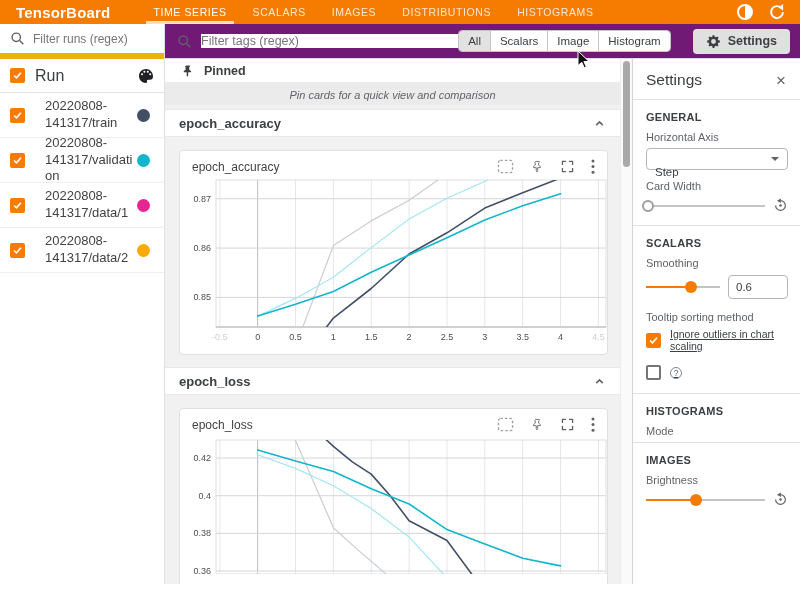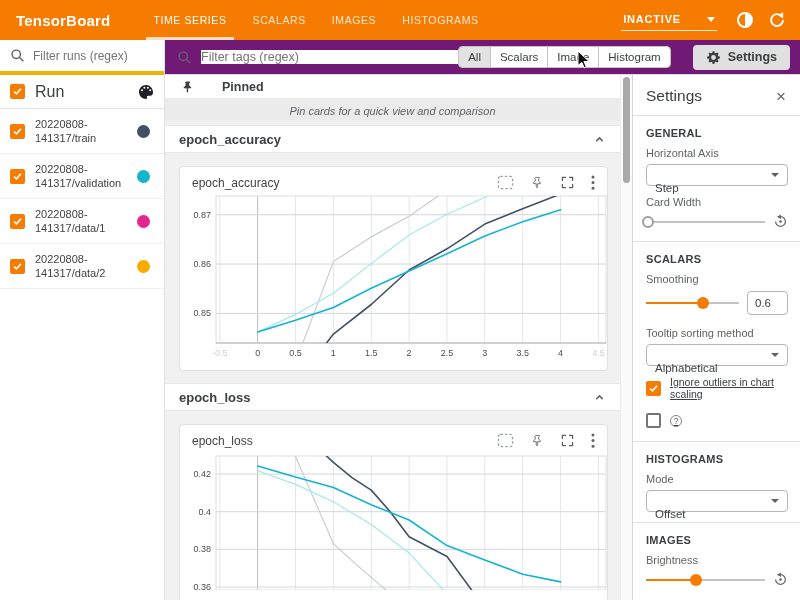--- a/index.html
+++ b/index.html
@@ -1,71 +1,71 @@
 <!DOCTYPE html>
 <html><head>
 <meta charset="utf-8">
 <style>
   * { margin:0; padding:0; box-sizing:border-box; }
   html,body { width:800px; height:600px; overflow:hidden; }
   body { font-family:"Liberation Sans", sans-serif; background:#fff; color:#3c4043; }
   .screen { position:relative; width:800px; height:600px; }
 
   
-  .topbar { height:40px; background:#f57c00; display:flex; align-items:stretch; color:#fff; }
+  .topbar { height:24px; background:#f57c00; display:flex; align-items:stretch; color:#fff; }
   .logo { font-size:15px; font-weight:bold; padding:0 16px; display:flex; align-items:center; letter-spacing:.2px; }
   .tabs { display:flex; align-items:stretch; margin-left:14px; }
   .tab { position:relative; display:flex; align-items:center; padding:0 13px; font-size:10.5px; font-weight:normal;
          letter-spacing:.6px; color:rgba(255,255,255,.82); cursor:pointer; }
   .tab.active { color:#fff; }
   .tab.active::after { content:""; position:absolute; left:6px; right:6px; bottom:0; height:3px; background:rgba(255,255,255,.75); }
   .topbar .spacer { flex:1; }
   .status-select { display:flex; align-items:center; gap:26px; border-bottom:1px solid rgba(255,255,255,.85);
                    margin:10px 0 9px 0; padding:0 2px 2px 2px; font-size:11px; font-weight:bold; letter-spacing:.8px; cursor:pointer; }
   .caret-w { width:0; height:0; border-left:4px solid transparent; border-right:4px solid transparent; border-top:5px solid #fff; }
   .hdr-icons { display:flex; align-items:center; gap:13px; padding:0 14px 0 18px; }
   .hicon { width:19px; height:19px; display:flex; align-items:center; justify-content:center; cursor:pointer; }
 
   
   .app { display:flex; height:560px; }
   .sidebar { width:165px; border-right:1px solid #e0e0e0; background:#fff; flex:none; }
   .right-col { width:635px; display:flex; flex-direction:column; }
 
   
-  .runs-filter { height:35px; display:flex; align-items:center; gap:8px; padding:0 10px; border-bottom:4px solid #eab308; }
+  .runs-filter { height:35px; display:flex; align-items:center; gap:8px; padding:0 10px; border-bottom:6px solid #eab308; }
   .runs-filter input { border:none; outline:none; font-size:12px; width:115px; font-family:inherit; color:#3c4043; }
   .runs-filter input::placeholder { color:#757575; }
   .run-row { display:flex; align-items:center; padding:0 10px; border-bottom:1px solid #efefef; cursor:pointer; }
   .run-row.hdr { height:34px; border-bottom:1px solid #e4e4e4; }
   .run-row.item { height:45px; }
   .cbx { width:15px; height:15px; border-radius:2px; flex:none; display:flex; align-items:center; justify-content:center;
          border:2px solid #757575; background:#fff; cursor:pointer; }
   .cbx.on { background:#f57c00; border-color:#f57c00; }
   .cbx svg { display:none; }
   .cbx.on svg { display:block; }
   .run-name { font-size:16px; color:#3c4043; margin-left:10px; flex:1; }
-  .run-label { margin-left:10px; flex:1; font-size:11px; line-height:1.3; color:#424242; word-break:break-all; }
+  .run-label { margin-left:20px; flex:1; font-size:13px; line-height:1.3; color:#424242; word-break:break-all; }
   .run-dot { width:13px; height:13px; border-radius:50%; flex:none; margin-right:4px; }
 
   
   .tags-bar { height:35px; background:#701a75; border-bottom:1px solid #dadce0; display:flex; align-items:center; padding:0 8px 0 12px; }
   .tags-bar input { border:none; outline:none; font-size:12.5px; flex:1; margin-left:9px; font-family:inherit; color:#3c4043; }
   .tags-bar input::placeholder { color:#757575; }
   .filter-group { display:flex; border:1px solid #c4c4c4; border-radius:4px; overflow:hidden; margin-right:22px; }
   .fbtn { font-size:11.5px; color:#3c4043; background:#fff; border:none; border-right:1px solid #c4c4c4;
           padding:4px 9px; cursor:pointer; font-family:inherit; }
   .fbtn:last-child { border-right:none; }
   .fbtn.selected { background:#e2e2e2; }
   .settings-btn { display:flex; align-items:center; gap:7px; background:#e0e0e0; border:none; border-radius:4px;
                   padding:5px 13px; font-size:12.5px; font-weight:bold; color:#3c4043; cursor:pointer; font-family:inherit; margin-right:2px; }
 
   
   .content-row { display:flex; height:525px; }
   .main-scroll { width:455px; background:#f1f1f1; overflow:hidden; }
-  .pinned-row { height:25px; background:#fff; border-bottom:2px solid #ececec; display:flex; align-items:center; gap:27px; padding:0 16px; }
+  .pinned-row { height:25px; background:#fff; border-bottom:2px solid #ececec; display:flex; align-items:center; gap:9px; padding:0 16px; }
   .pinned-title { font-size:12.5px; font-weight:bold; color:#3c4043; }
   .pin-hint { height:25px; background:#ebebeb; display:flex; align-items:center; justify-content:center;
               font-size:11px; font-style:italic; color:#5f6368; border-bottom:4px solid #f1f1f1; }
   .section-hdr { height:28px; background:#fff; border-top:1px solid #e8e8e8; border-bottom:1px solid #e8e8e8;
                  display:flex; align-items:center; padding:0 14px; cursor:pointer; }
   .section-title { font-size:13px; font-weight:bold; color:#3c4043; flex:1; }
   .section-body { padding:13px 12px 12px 14px; }
   .chart-card { background:#fff; border:1px solid #e0e0e0; border-radius:4px; padding:6px 2px 4px 2px; }
   .chart-card.cut { padding-bottom:30px; }
   .card-head { display:flex; align-items:center; padding:2px 10px 4px 10px; }
@@ -90,21 +90,21 @@
             padding:0 8px; font-size:11.5px; color:#3c4043; cursor:pointer; margin-bottom:10px; }
   .select span.val { flex:1;margin-top:25px; }
   .caret-d { width:0; height:0; border-left:4px solid transparent; border-right:4px solid transparent; border-top:4.5px solid #5f6368; }
   .slider-row { display:flex; align-items:center; gap:8px; margin:6px 0 12px 0; }
   .slider { position:relative; flex:1; height:14px; cursor:pointer; }
   .slider .track { position:absolute; left:0; right:0; top:6px; height:2px; background:#c4c4c4; }
   .slider .fill { position:absolute; left:0; top:6px; height:2px; background:#f57c00; }
   .slider .knob { position:absolute; top:1px; width:12px; height:12px; border-radius:50%; background:#f57c00; }
   .slider.plain .knob { background:#fff; border:2px solid #9e9e9e; }
   .slider.plain .fill { background:transparent; }
-  .num-box { width:41px; height:24px; border:1px solid #b6b6b6; border-radius:4px; font-size:11.5px; color:#3c4043;
+  .num-box { width:60px; height:24px; border:1px solid #b6b6b6; border-radius:4px; font-size:11.5px; color:#3c4043;
              padding:0 7px; font-family:inherit; outline:none; }
   .check-row { display:flex; align-items:center; gap:9px; margin:0 0 13px 0; cursor:pointer;text-decoration:underline; }
   .check-label { font-size:10.5px; color:#3c4043; display:flex; align-items:center; gap:4px; }
   .help-q { width:12px; height:12px; border:1px solid #80868b; border-radius:50%; color:#5f6368; font-size:8.5px;
             display:inline-flex; align-items:center; justify-content:center; flex:none; }
   .reset-btn { cursor:pointer; display:flex; flex:none; }
 
   
   .cursor { position:absolute; left:577px; top:50px; z-index:50; pointer-events:none; }
 </style>
@@ -112,27 +112,24 @@
 <body>
 
 <div class="screen">
 
   <header class="topbar">
     <div class="logo">TensorBoard</div>
     <nav class="tabs">
       <div class="tab active">TIME SERIES</div>
       <div class="tab">SCALARS</div>
       <div class="tab">IMAGES</div>
+      <div class="tab">DISTRIBUTIONS</div>
       <div class="tab">HISTOGRAMS</div>
     </nav>
     <div class="spacer"></div>
-    <div class="status-select">
-      <span>INACTIVE</span>
-      <span class="caret-w"></span>
-    </div>
     <div class="hdr-icons">
       <span class="hicon">
         <svg width="18" height="18" viewBox="0 0 18 18">
             <circle cx="9" cy="9" r="7" fill="none" stroke="#fff" stroke-width="2"></circle>
             <path d="M9 2 A7 7 0 0 1 9 16 Z" fill="#fff"></path>
           </svg>
       </span>
       <span class="hicon">
         <svg width="18" height="18" viewBox="0 0 20 20">
             <path d="M15.2 6 A6.6 6.6 0 1 0 16.6 10" fill="none" stroke="#fff" stroke-width="2.2"></path>
@@ -428,46 +425,38 @@
           <div class="sp-label">Smoothing</div>
           <div class="slider-row">
             <div class="slider">
               <div class="track"></div>
                 <div class="fill" style="width: 61%;"></div>
                 <div class="knob" style="left: calc(61% - 6px);"></div>
             </div>
             <input class="num-box" value="0.6" style="">
           </div>
           <div class="sp-label">Tooltip sorting method</div>
-          <div class="select">
-            <span class="val">Alphabetical</span>
-            <span class="caret-d"></span>
-          </div>
           <label class="check-row">
             <span class="cbx on">
                 <svg width="11" height="11" viewBox="0 0 16 16">
                   <polyline points="3,8 6.5,11.5 13,4" fill="none" stroke="#fff" stroke-width="2.4"></polyline>
                 </svg>
               </span>
             <span class="check-label">Ignore outliers in chart scaling</span>
           </label>
           <label class="check-row">
             <span class="cbx"></span>
             <span class="check-label">
                 <span class="help-q">?</span>
               </span>
           </label>
           <div class="hr"></div>
 
           <div class="sp-sec">HISTOGRAMS</div>
           <div class="sp-label">Mode</div>
-          <div class="select">
-            <span class="val">Offset</span>
-            <span class="caret-d"></span>
-          </div>
           <div class="hr"></div>
 
           <div class="sp-sec">IMAGES</div>
           <div class="sp-label">Brightness</div>
           <div class="slider-row">
             <div class="slider">
               <div class="track"></div>
                 <div class="fill" style="width: 42%;"></div>
                 <div class="knob" style="left: calc(42% - 6px);"></div>
             </div>

